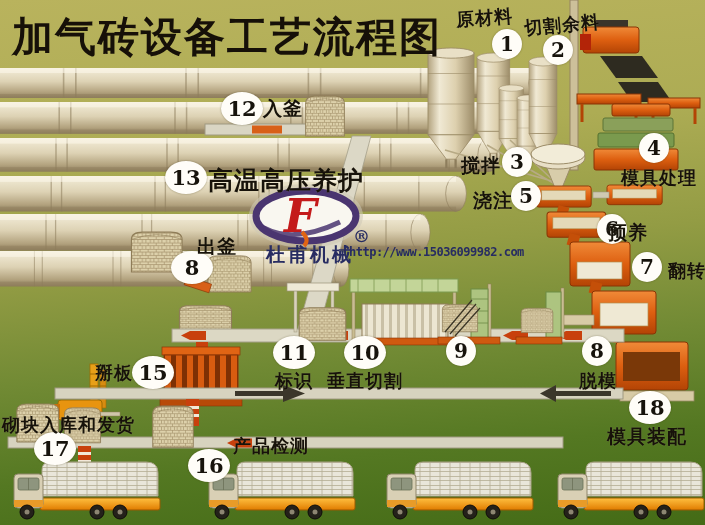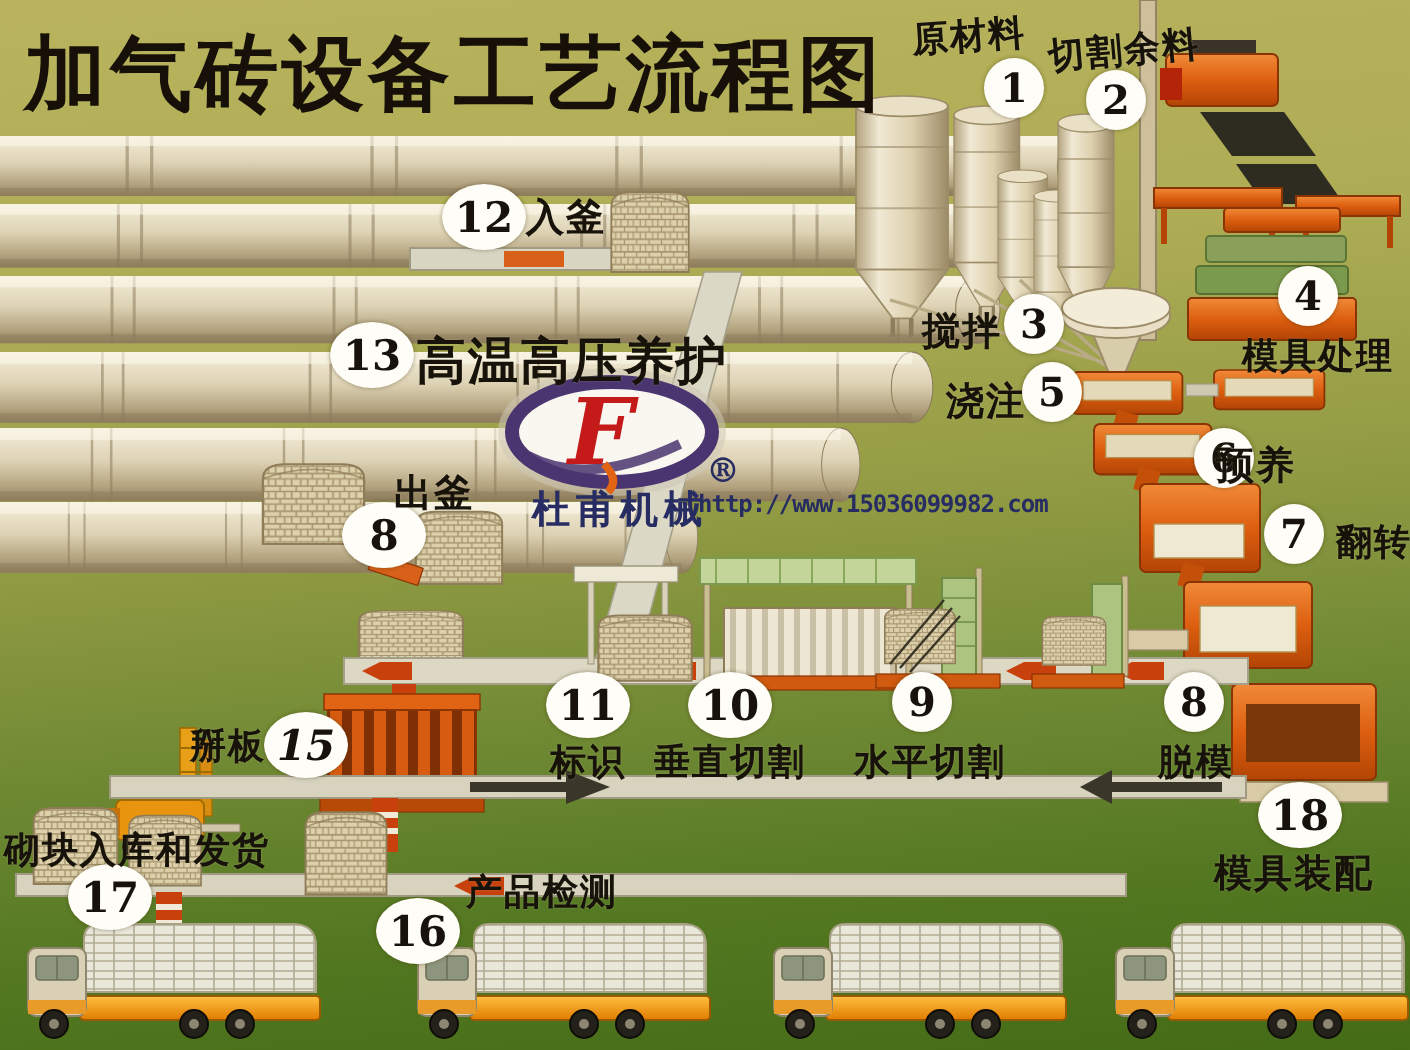--- a/index.html
+++ b/index.html
@@ -335,38 +335,37 @@
   <div class="badge b1" style="left:597px;top:214px;">6</div>
   <div class="slabel" style="left:608px;top:220px;font-size:19px;">预养</div>
 
   <div class="badge b1" style="left:632px;top:252px;">7</div>
   <div class="slabel" style="left:668px;top:259px;">翻转</div>
 
   <div class="badge b1" style="left:582px;top:336px;">8</div>
   <div class="slabel" style="left:579px;top:369px;">脱模</div>
 
   <div class="badge b1" style="left:446px;top:336px;">9</div>
-  <div class="slabel" style="left:427px;top:369px;">水平切割</div>
 
   <div class="badge b2" style="left:344px;top:336px;">10</div>
   <div class="slabel" style="left:327px;top:369px;">垂直切割</div>
 
   <div class="badge b2" style="left:273px;top:336px;">11</div>
   <div class="slabel" style="left:275px;top:369px;">标识</div>
 
   <div class="badge b2" style="left:221px;top:92px;">12</div>
   <div class="slabel" style="left:263px;top:96px;font-size:19px;">入釜</div>
 
   <div class="badge b2" style="left:165px;top:161px;">13</div>
   <div class="slabel" style="left:208px;top:164px;font-size:25px;">高温高压养护</div>
 
   <div class="badge b2" style="left:171px;top:251px;">8</div>
   <div class="slabel" style="left:197px;top:234px;font-size:19px;">出釜</div>
 
-  <div class="badge b2" style="left:132px;top:356px;font-style:italic;">15</div>
+  <div class="badge b2" style="left:132px;top:356px;">15</div>
   <div class="slabel" style="left:95px;top:361px;">掰板</div>
 
   <div class="badge b2" style="left:188px;top:430px;margin-top:19px;">16</div>
   <div class="slabel" style="left:233px;top:434px;">产品检测</div>
 
   <div class="badge b2" style="left:34px;top:432px;">17</div>
   <div class="slabel" style="left:2px;top:413px;">砌块入库和发货</div>
 
   <div class="badge b2" style="left:629px;top:391px;">18</div>
   <div class="slabel" style="left:607px;top:424px;font-size:19px;">模具装配</div>

